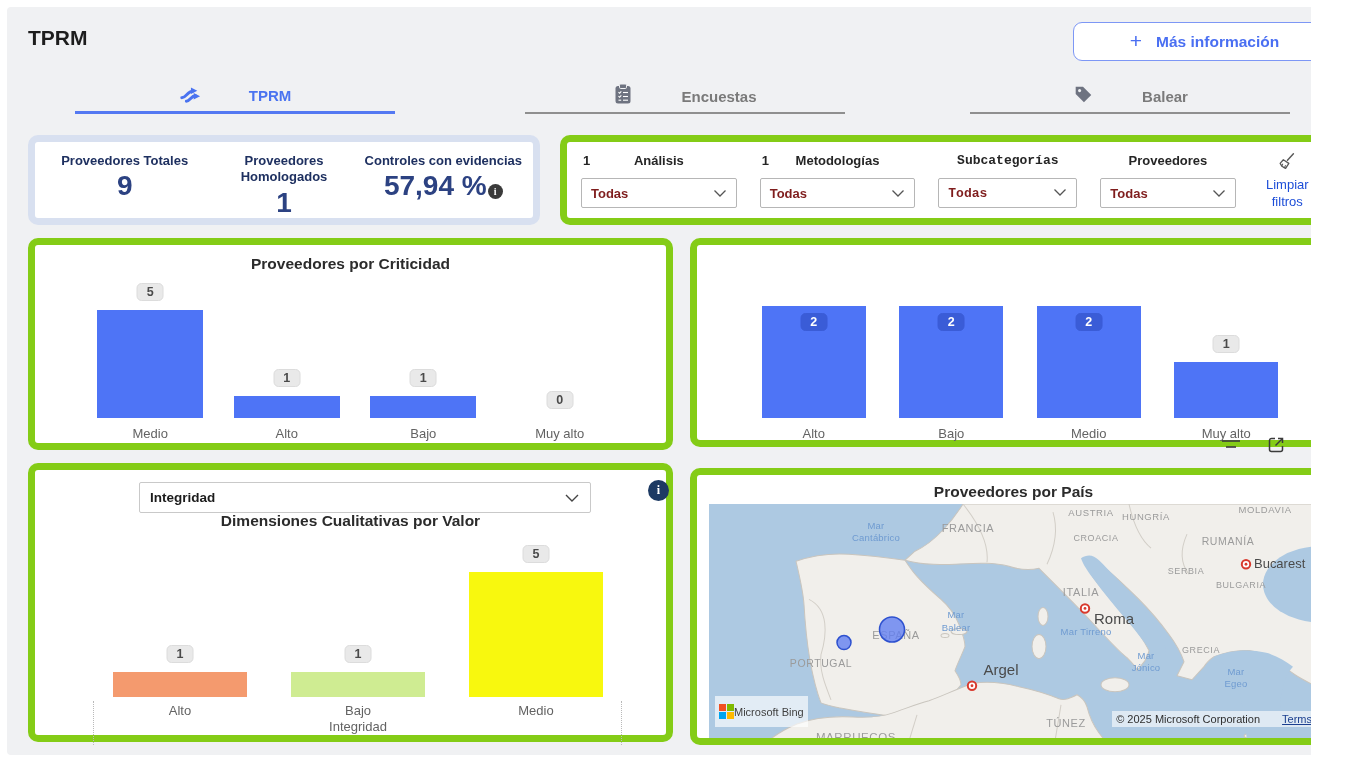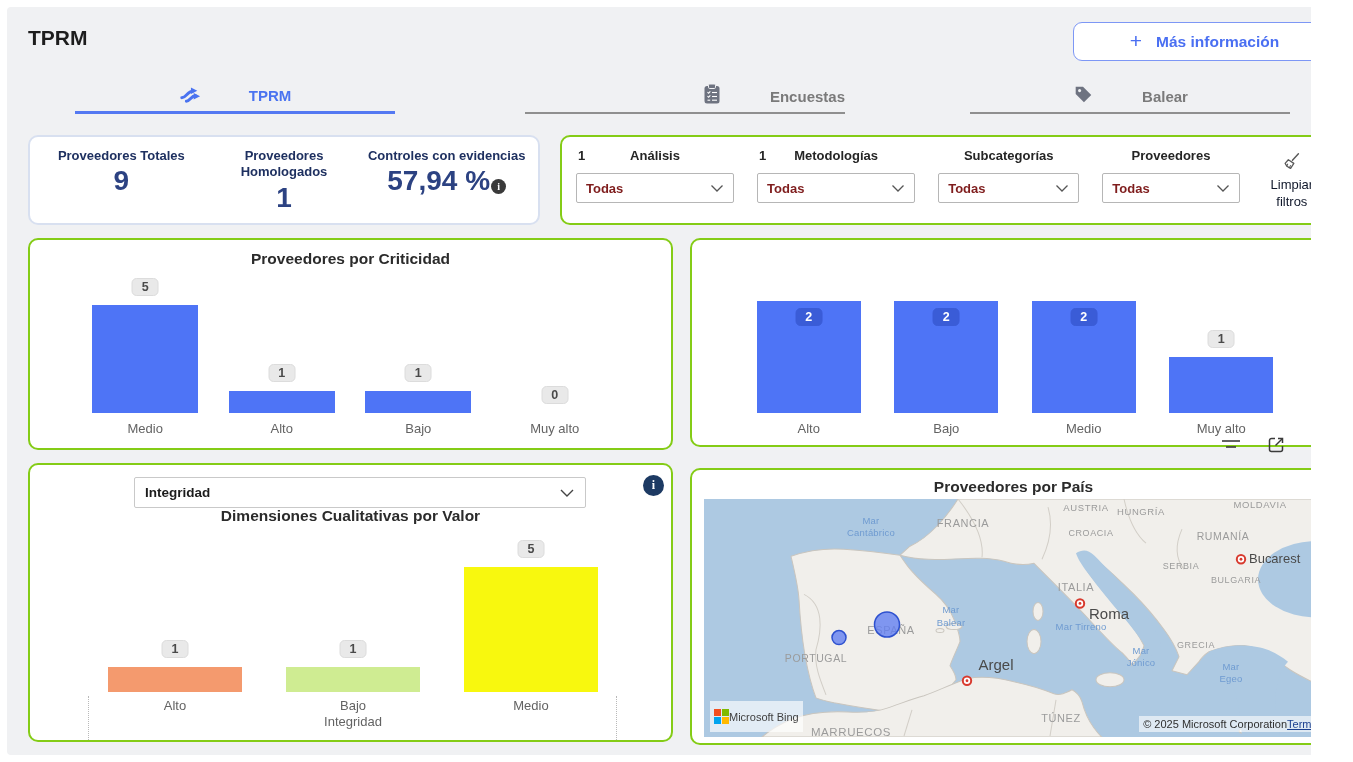--- a/index.html
+++ b/index.html
@@ -15,42 +15,42 @@
   .more-info-btn .plus { font-size:21px; font-weight:400; line-height:1; margin-top:-2px; }
 
   .tab { position:absolute; top:80px; height:34px; width:320px; display:flex; align-items:center;
     justify-content:center; gap:48px; cursor:pointer; }
   .tab .tab-label { font-size:15px; font-weight:600; }
   .tab.active { border-bottom:3px solid #5479f2; }
   .tab.active .tab-label { color:#4a73f0; }
   .tab.inactive { border-bottom:2px solid #8f8f8f; }
   .tab.inactive .tab-label { color:#7a7a7a; }
 
-  .card { position:absolute; background:#fff; border:2px solid #84cc16; border-radius:10px; }
+  .card { position:absolute; background:#fff; border:7px solid #84cc16; border-radius:10px; }
   .kpi-card { left:28px; top:135px; width:512px; height:90px; border-color:#d8e0f0; display:flex; padding:11px 10px 8px 10px; }
   .kpi-cell { flex:1; display:flex; flex-direction:column; align-items:center; text-align:center; }
   .kpi-cell.w2 { flex:1.55; }
   .kpi-label { font-size:13px; line-height:1.25; font-weight:700; color:#1e3060; }
   .kpi-value { font-size:28px; font-weight:600; color:#2c4282; margin-top:1px; display:flex; align-items:flex-end; }
   .info-dot { display:inline-flex; align-items:center; justify-content:center; border-radius:50%;
     background:#3a3a3a; color:#fff; font-size:10px; font-weight:700; width:15px; height:15px;
     font-family:"Liberation Serif", serif; margin-left:1px; margin-bottom:3px; }
 
   .filter-card { left:560px; top:135px; width:777px; height:90px; display:flex; padding:11px 14px 10px 14px; gap:23px; }
   .fgroup { display:flex; flex-direction:column; }
-  .fg1,.fg2 { width:168px; } .fg3 { width:150px; } .fg4 { width:146px; }
+  .fg1,.fg2 { width:168px; } .fg3 { width:150px;font-family:Liberation Mono, monospace; } .fg4 { width:146px; }
   .fhead { position:relative; height:18px; margin-bottom:7px; }
   .fcount { position:absolute; left:2px; top:0; font-size:13px; font-weight:700; color:#252525; }
   .flabel { display:block; text-align:center; font-size:13px; font-weight:700; color:#252525; }
   .fselect { height:30px; border:1px solid #b6b6b6; border-radius:2px; background:#fff; display:flex;
     align-items:center; justify-content:space-between; padding:0 9px; cursor:pointer; }
   .fselect .fvalue { font-size:13px; font-weight:700; color:#7f1d1d;text-align:center; }
   .clear-filters { margin-left:auto; width:62px; display:flex; flex-direction:column; align-items:center;
     justify-content:center; cursor:pointer; color:#555; }
-  .clear-filters .cf-text { font-size:13px; line-height:1.3; text-align:center; color:#0f172a; }
+  .clear-filters .cf-text { font-size:13px; line-height:1.3; text-align:center; color:#1d4ed8; }
 
   .chart-card1 { left:28px; top:238px; width:645px; height:212px; }
   .chart-card2 { left:690px; top:238px; width:647px; height:209px; }
   .chart-card3 { left:28px; top:463px; width:645px; height:279px; }
   .map-card    { left:690px; top:468px; width:647px; height:277px; overflow:hidden; }
 
   .chart-title { position:absolute; left:0; right:0; top:10px; text-align:center; font-size:15.5px;
     font-weight:600; color:#2b2b2b; }
   .bar { position:absolute; }
   .badge { position:absolute; transform:translateX(-50%); background:#e9e9e9; border:1px solid #dcdcdc;
@@ -73,21 +73,21 @@
   .vt-icon { width:24px; height:24px; display:flex; align-items:center; justify-content:center; cursor:pointer; }
 
   .map-svg-wrap { position:absolute; left:12px; top:29px; width:624px; height:238px; cursor:grab; }
   .bing-chip { position:absolute; left:18px; bottom:11px; display:flex; align-items:center; gap:0;
     background:rgba(255,255,255,0.65); padding:8px 4px; }
   .bing-logo { display:grid; grid-template-columns:7px 7px; grid-template-rows:7px 7px; gap:1px; }
   .bing-logo span:nth-child(1){background:#f25022;} .bing-logo span:nth-child(2){background:#7fba00;}
   .bing-logo span:nth-child(3){background:#00a4ef;} .bing-logo span:nth-child(4){background:#ffb900;}
   .bing-text { font-size:11px; color:#3f3f3f; }
   .map-attr { position:absolute; right:14px; bottom:11px; font-size:11px; color:#2f2f2f;
-    background:rgba(255,255,255,0.6); padding:2px 4px; display:flex; gap:0; }
+    background:rgba(255,255,255,0.6); padding:2px 4px; display:flex; gap:22px; }
   .map-attr .terms { color:#1b3f8f; text-decoration:underline; cursor:pointer; }
 </style>
 </head>
 <body>
 
 <div class="screen">
   <div class="canvas"></div>
 
   <div class="page-title">TPRM</div>
   <div class="more-info-btn">
@@ -99,21 +99,21 @@
     <span>
       <svg width="22" height="22" viewBox="0 0 24 24">
         <path d="M3 16 C8 16 9 9 15 9" stroke="#4a73f0" stroke-width="3.2" fill="none" stroke-linecap="round"></path>
         <path d="M13 5 L20 8.5 L13 12 Z" fill="#4a73f0"></path>
         <path d="M8 20 C12 20 13 14 18 14" stroke="#4a73f0" stroke-width="3.2" fill="none" stroke-linecap="round"></path>
         <path d="M16 11 L23 14.5 L16 18 Z" fill="#4a73f0"></path>
       </svg>
     </span>
     <span class="tab-label">TPRM</span>
   </div>
-  <div class="tab inactive" style="left:525px;justify-content:flex-end;">
+  <div class="tab inactive" style="left:525px;">
     <span>
       <svg width="20" height="22" viewBox="0 0 20 22">
         <rect x="2.5" y="3" width="15" height="17.5" rx="2.5" fill="#6e7380"></rect>
         <rect x="6.5" y="1" width="7" height="4.5" rx="1.2" fill="#6e7380" stroke="#f0f1f3" stroke-width="1"></rect>
         <path d="M5.5 9.2 l1.1 1.1 1.7-2" stroke="#fff" stroke-width="1.1" fill="none"></path>
         <line x1="10" y1="9.5" x2="15" y2="9.5" stroke="#fff" stroke-width="1.1"></line>
         <path d="M5.5 13.2 l1.1 1.1 1.7-2" stroke="#fff" stroke-width="1.1" fill="none"></path>
         <line x1="10" y1="13.5" x2="15" y2="13.5" stroke="#fff" stroke-width="1.1"></line>
         <line x1="5.5" y1="17.2" x2="8.2" y2="17.2" stroke="#fff" stroke-width="1.1"></line>
         <line x1="10" y1="17.2" x2="15" y2="17.2" stroke="#fff" stroke-width="1.1"></line>

